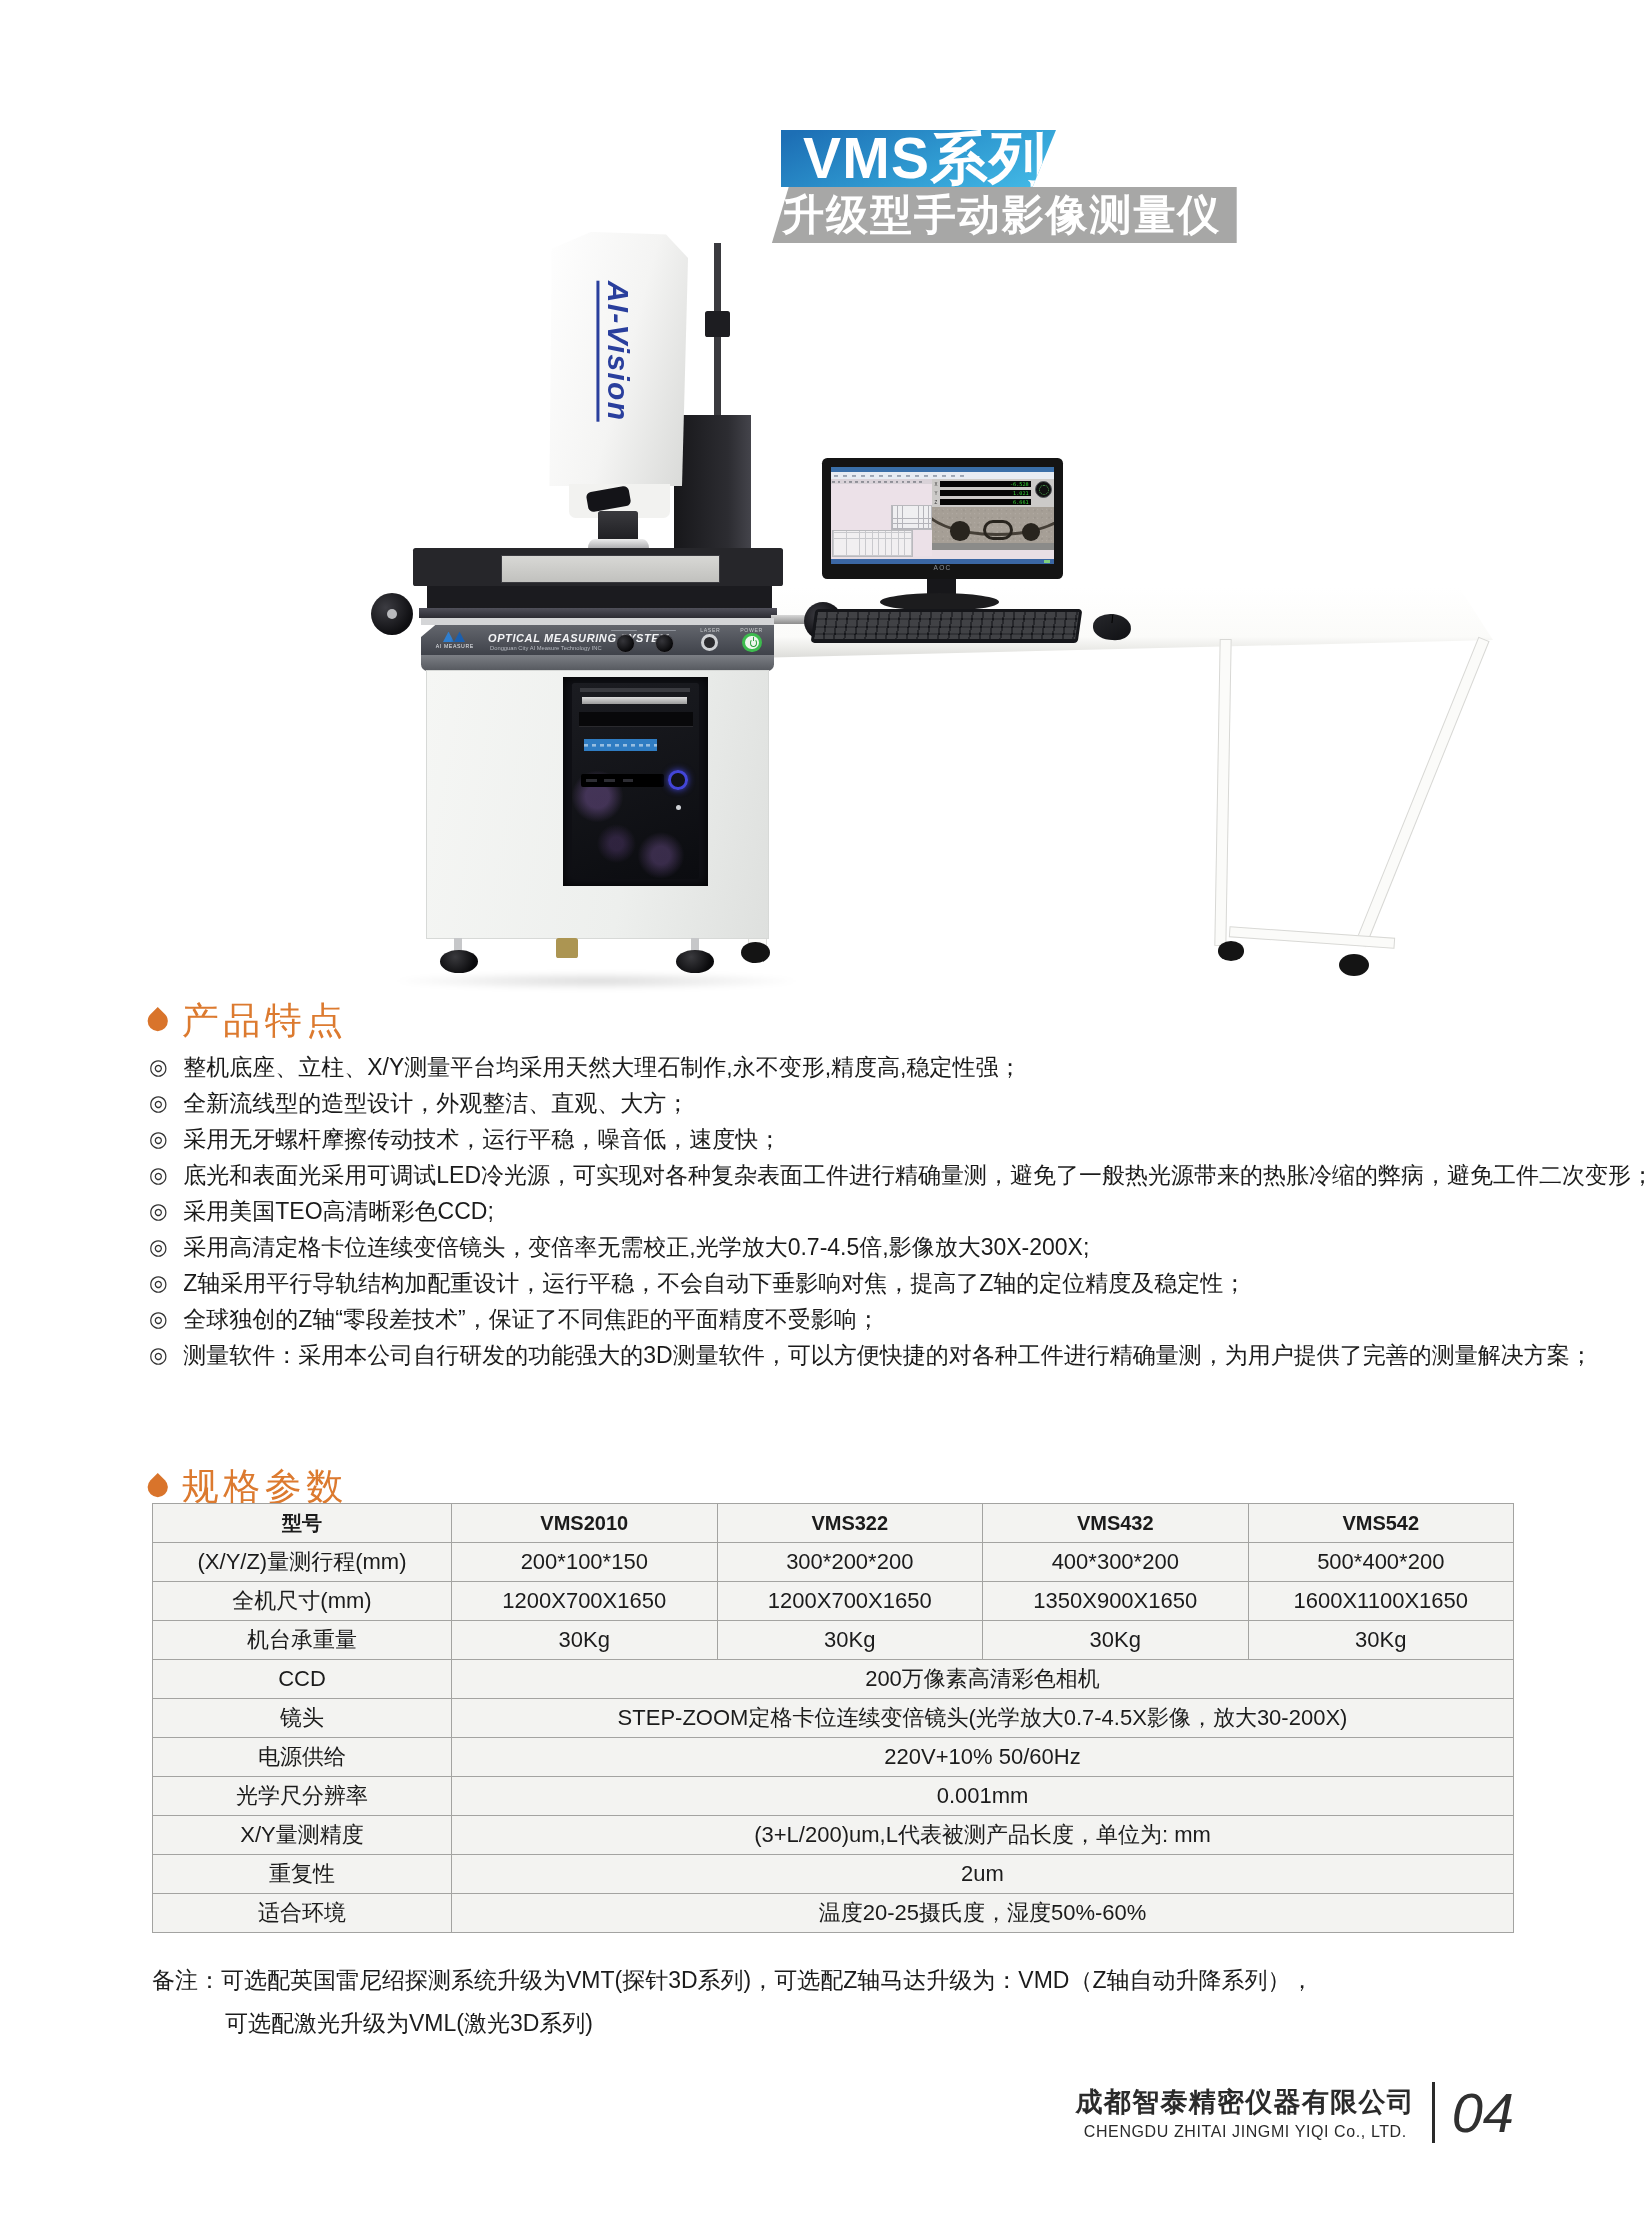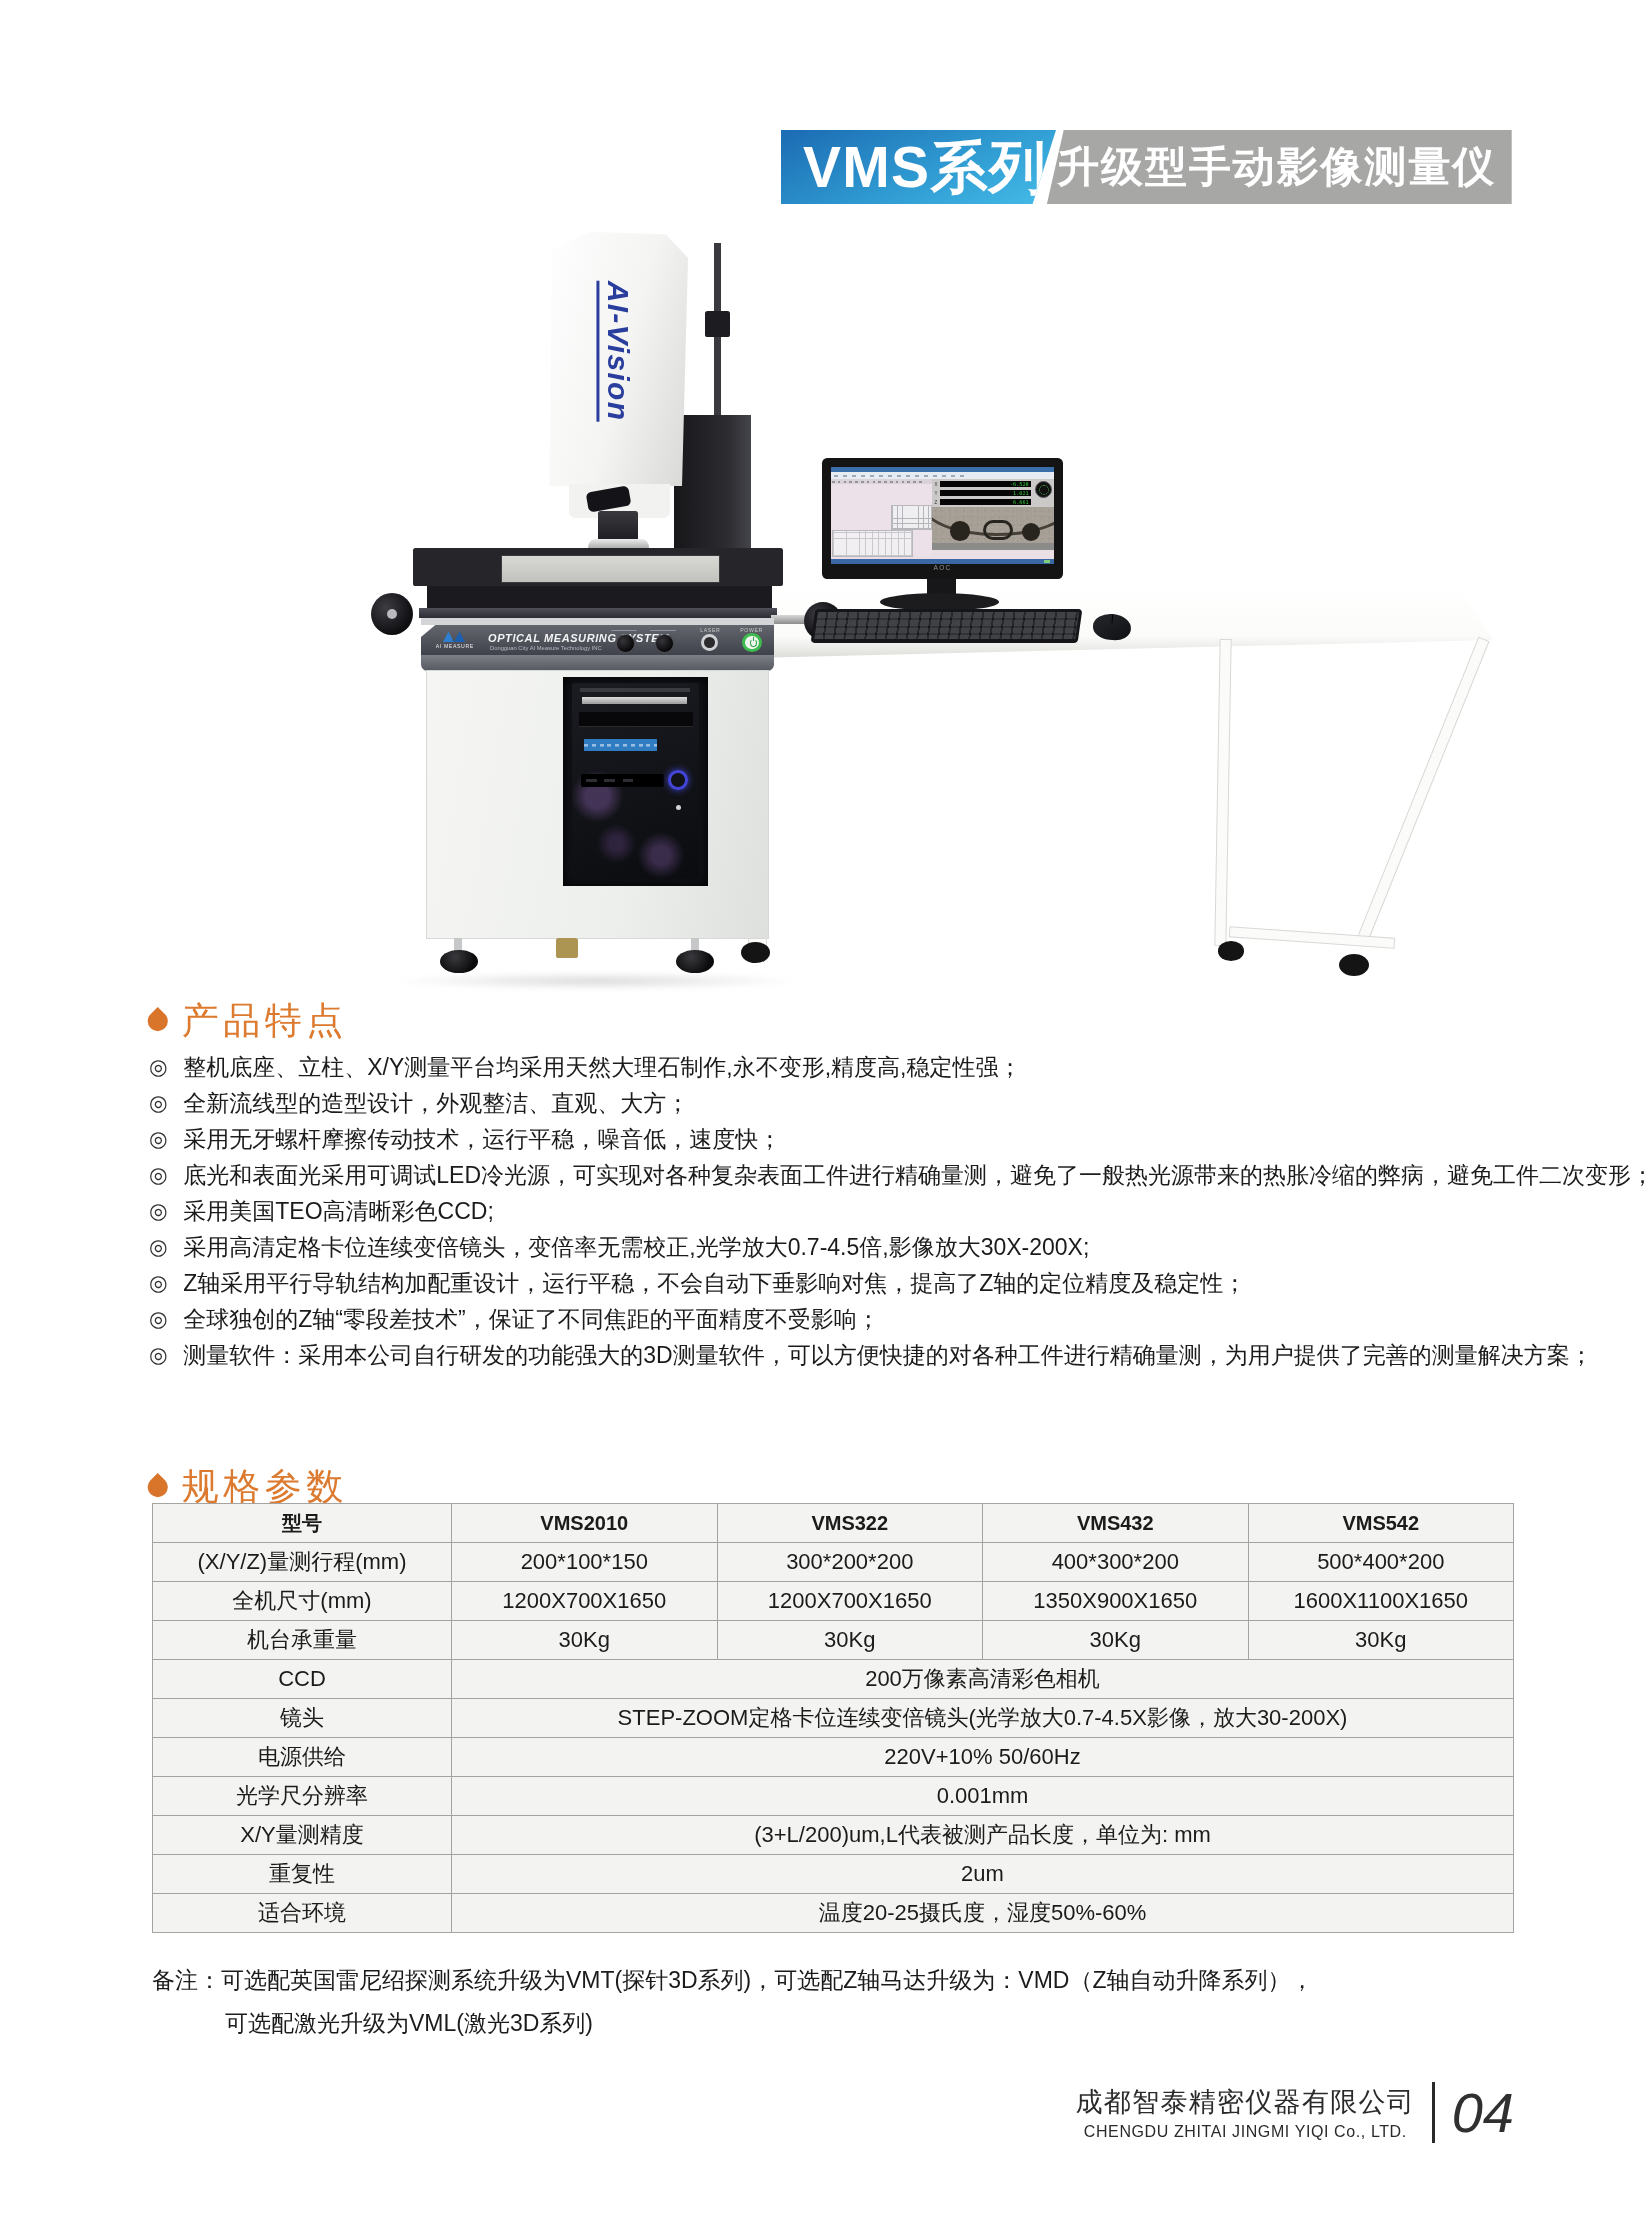--- a/index.html
+++ b/index.html
@@ -1,20 +1,20 @@
 <!DOCTYPE html>
 <html style="font-size:10.4px"><head>
 <meta charset="utf-8">
 <style>
   html,body{margin:0;padding:0;background:#ffffff;}
   .page{position:relative;width:1646px;height:2227px;background:#ffffff;overflow:hidden;
         font-family:"Liberation Sans","DejaVu Sans",sans-serif;color:#1c1c1c;}
 
   
-  .header-band{position:absolute;top:130px;left:781px;height:74px;display:flex;}
+  .header-band{position:absolute;top:130px;left:781px;height:74px;display:flex;flex-direction:column;}
   .series-badge{position:relative;width:275px;height:74px;
       background:linear-gradient(155deg,#1d6fb5 5%,#2f9ad1 55%,#45bce8 100%);
       clip-path:polygon(0 0,100% 0,calc(100% - 23.4px) 100%,0 100%);
       display:flex;align-items:center;}
   .series-badge span{font-size:57px;font-weight:bold;color:#fff;letter-spacing:1.3px;padding-left:22px;line-height:1;}
   .subtitle-badge{width:470px;height:74px;margin-left:-14.3px;background:#a7a7a6;
       clip-path:polygon(22px 0,100% 0,100% 100%,5.2px 100%);
       display:flex;align-items:center;justify-content:center;}
   .subtitle-badge span{font-size:42px;font-weight:bold;color:#fff;letter-spacing:1.9px;}
 
@@ -173,21 +173,21 @@
       text-align:center;vertical-align:middle;font-size:22px;color:#1b1b1b;padding:0 3.9px;overflow:hidden;}
   .specs-table th{font-size:20px;font-weight:bold;}
   .col-label{width:299px;}
 
   .note{position:absolute;left:152px;top:1959px;font-size:23px;color:#1b1b1b;line-height:43px;}
   .note .note-indent{padding-left:73px;}
 
   
   .footer{position:absolute;top:2080px;right:132px;display:flex;align-items:center;}
   .company{text-align:center;}
-  .company-cn{font-size:27px;font-weight:normal;color:#2a2a2a;letter-spacing:1.3px;}
+  .company-cn{font-size:27px;font-weight:bold;color:#2a2a2a;letter-spacing:1.3px;}
   .company-en{font-size:16px;color:#2a2a2a;margin-top:3.9px;letter-spacing:0.6px;}
   .footer-divider{width:2.6px;height:61px;background:#2a2a2a;margin:0 17px;}
   .page-number{font-size:56px;color:#303030;font-style:italic;}
 </style>
 </head>
 <body>
 
 <div class="page">
 
   <div class="header-band">

